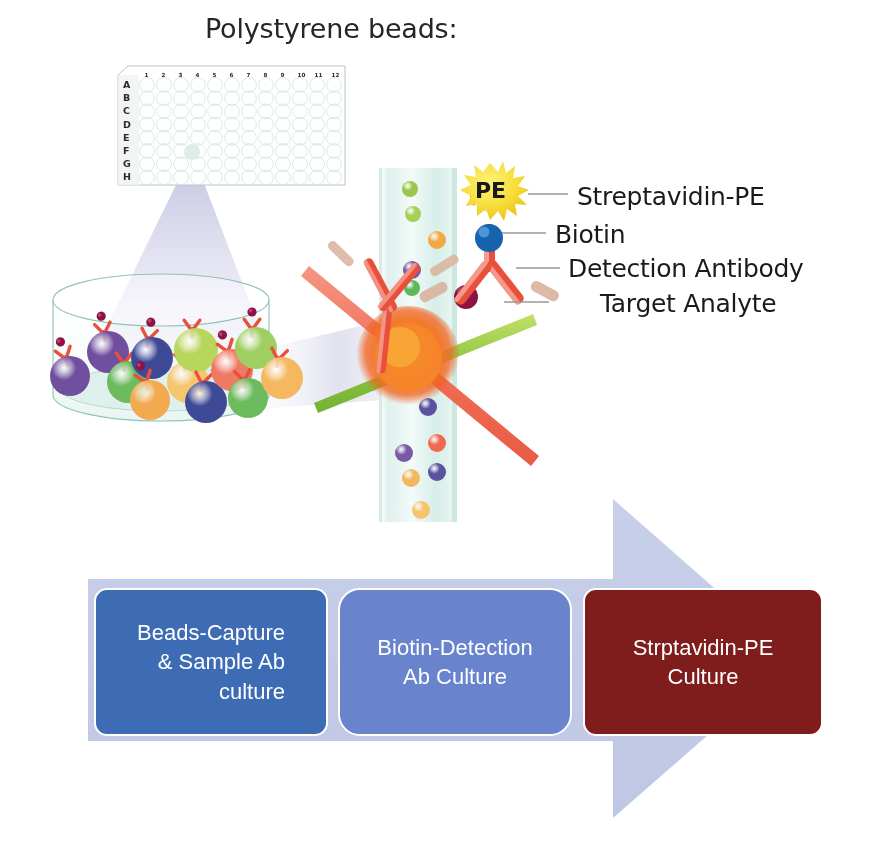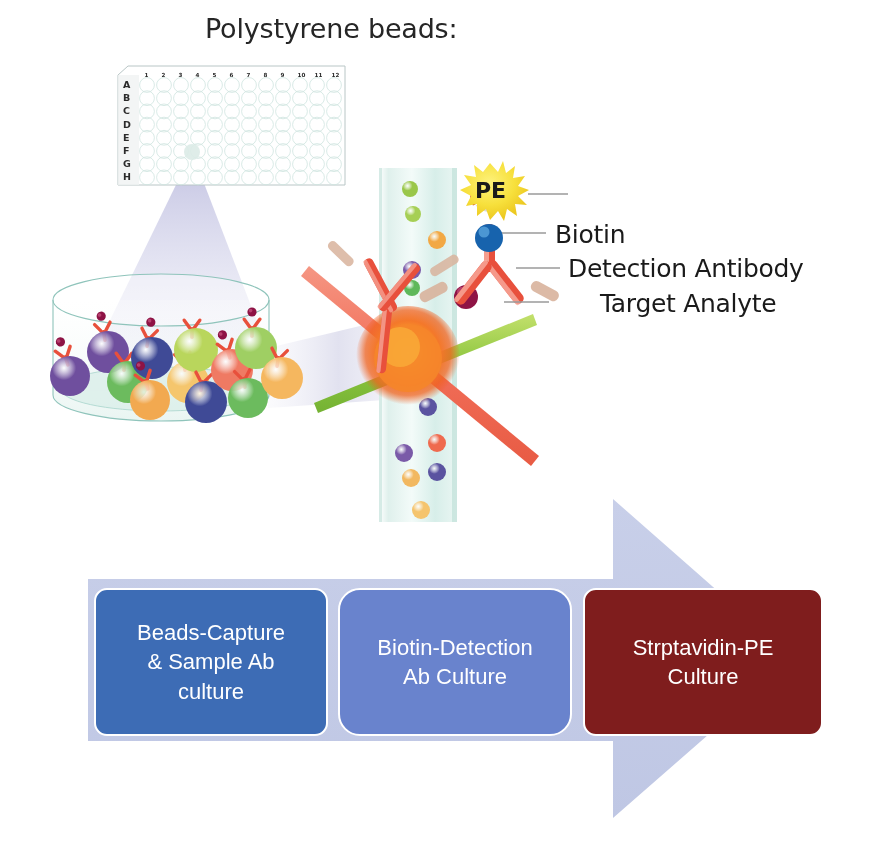--- a/index.html
+++ b/index.html
@@ -636,28 +636,29 @@
       <div class="plate-lbl plate-col" style="left: 212.5px; top: 73px;">5</div>
       <div class="plate-lbl plate-col" style="left: 229.5px; top: 73px;">6</div>
       <div class="plate-lbl plate-col" style="left: 246.5px; top: 73px;">7</div>
       <div class="plate-lbl plate-col" style="left: 263.5px; top: 73px;">8</div>
       <div class="plate-lbl plate-col" style="left: 280.5px; top: 73px;">9</div>
       <div class="plate-lbl plate-col" style="left: 297.5px; top: 73px;">10</div>
       <div class="plate-lbl plate-col" style="left: 314.5px; top: 73px;">11</div>
       <div class="plate-lbl plate-col" style="left: 331.5px; top: 73px;">12</div>
     </div>
 
+  <div class="legend-label" id="lg0">Streptavidin-PE</div>
   <div class="legend-label" id="lg1">Biotin</div>
   <div class="legend-label" id="lg2">Detection Antibody</div>
   <div class="legend-label" id="lg3">Target Analyte</div>
 
   <div style="position:absolute;left:475px;top:178px;font-size:22px;font-weight:700;
               color:#1a1a1a;font-family:'DejaVu Sans',sans-serif;">PE</div>
 
-  <div class="pbox" id="pbox0" style="background: rgb(61, 108, 181);">Beads-Capture
+  <div class="pbox" id="pbox0" style="background: rgb(61, 108, 181); text-align: right;">Beads-Capture
 &amp; Sample Ab
 culture</div>
   <div class="pbox" id="pbox1" style="background: rgb(105, 131, 205); border-radius: 22px;">Biotin-Detection
 Ab Culture</div>
   <div class="pbox" id="pbox2" style="background: #7f1d1d;">Strptavidin-PE
 Culture</div>
 
 </div>
 
 </body></html>

